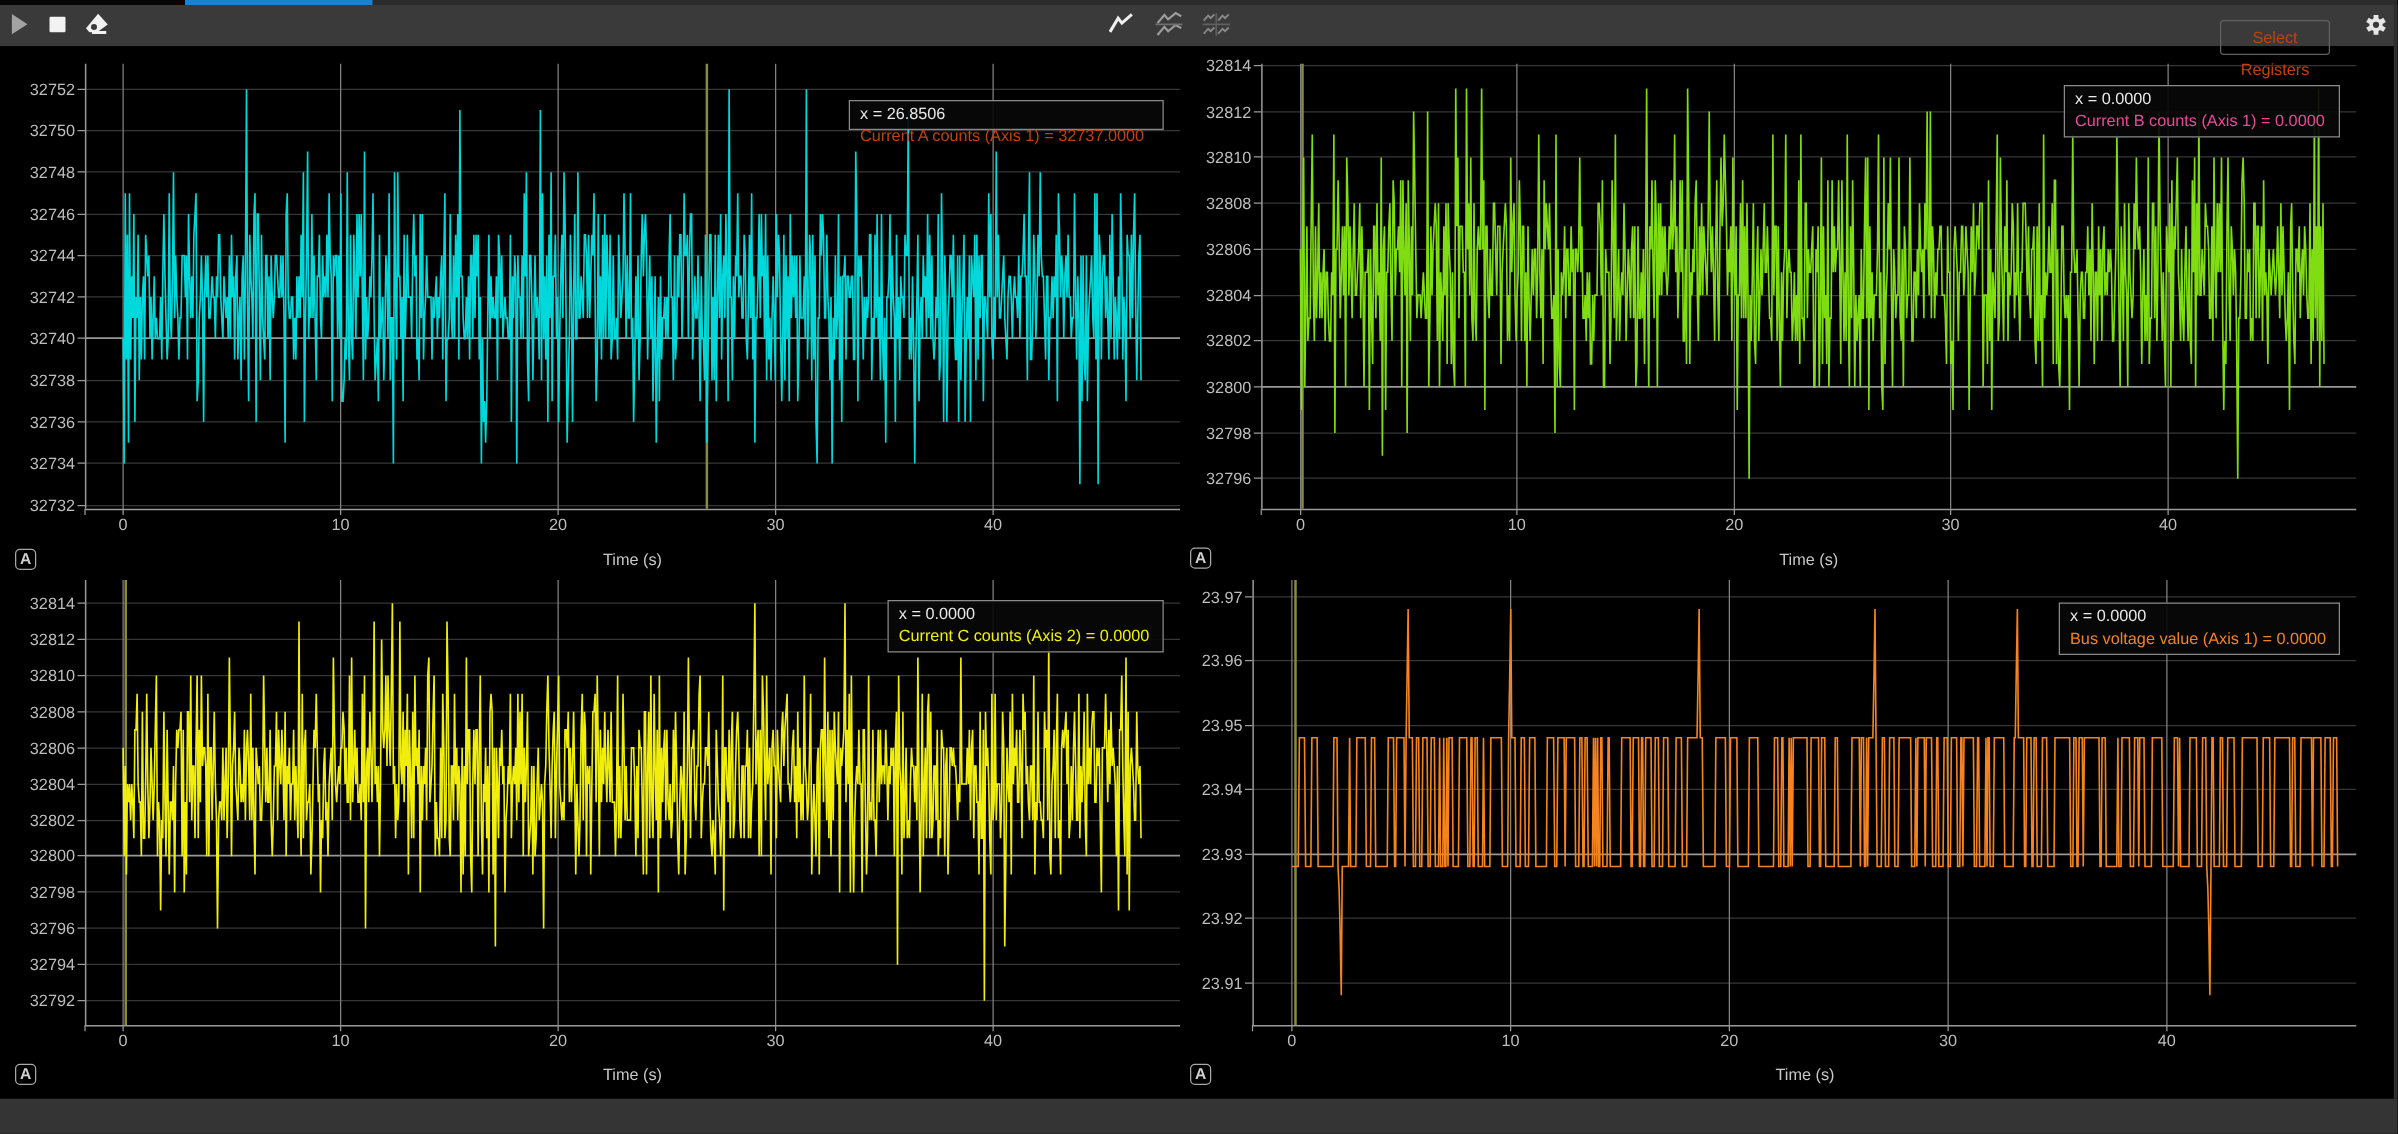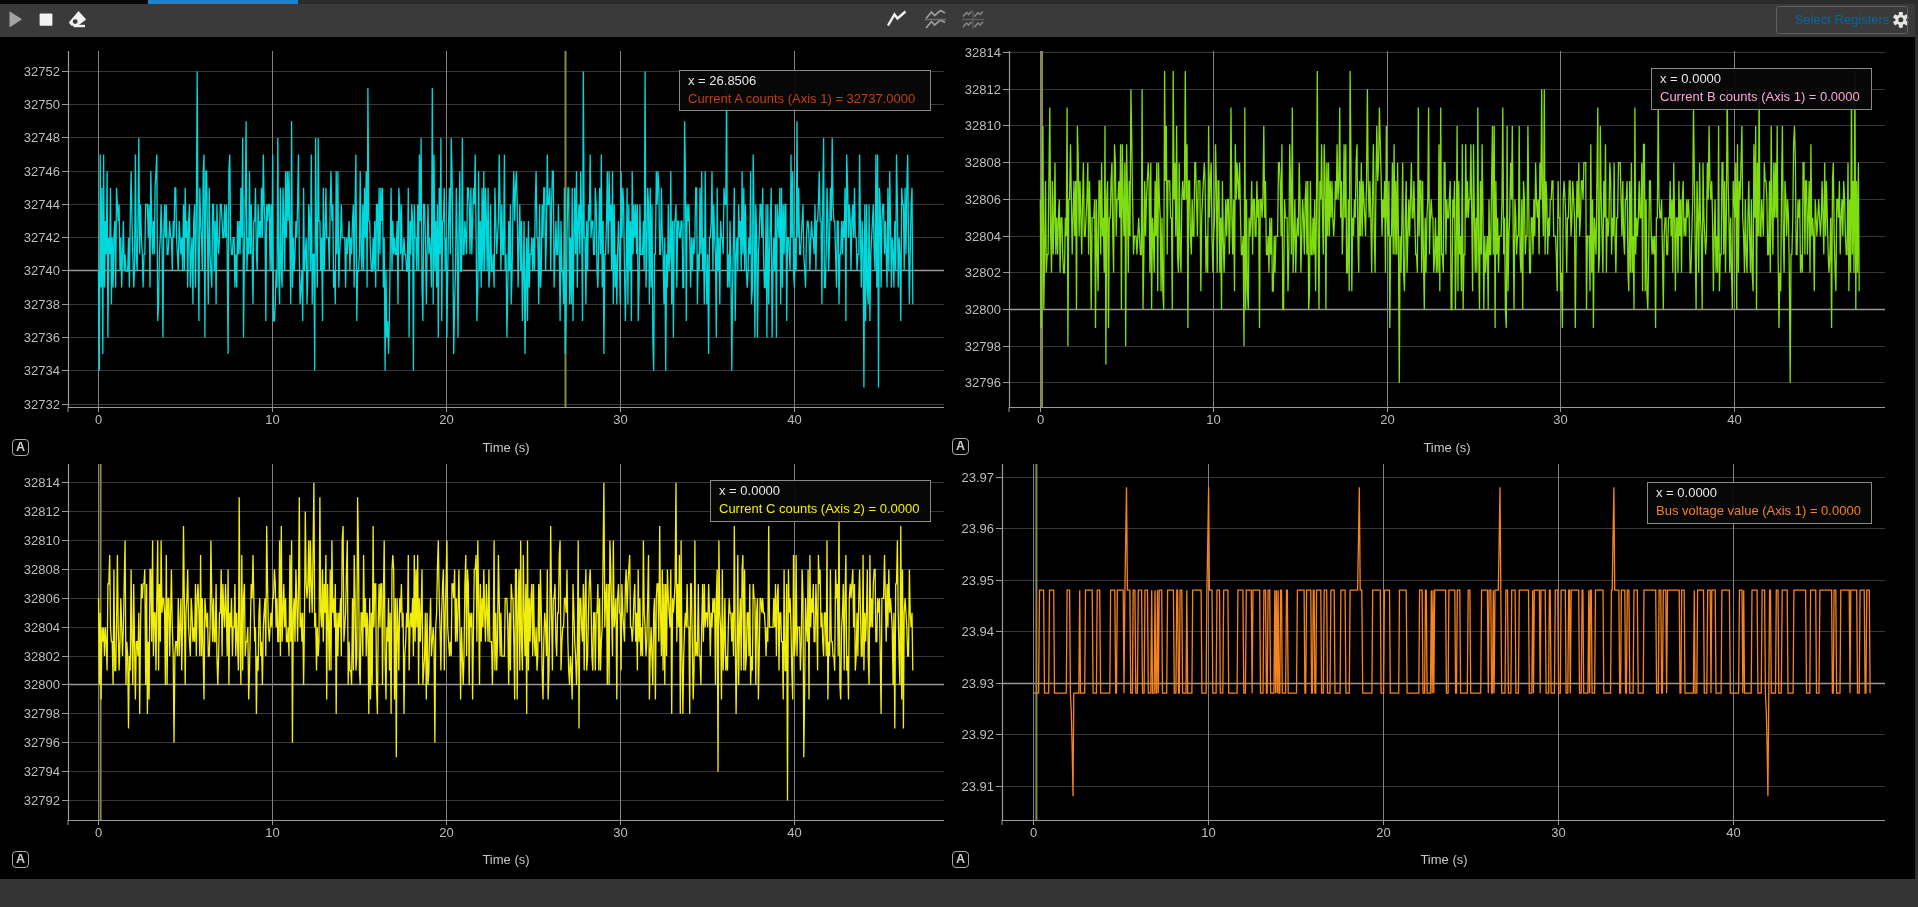--- a/index.html
+++ b/index.html
@@ -5,22 +5,22 @@
 * { margin:0; padding:0; box-sizing:border-box; }
 html,body { width:1918px; height:907px; background:#000; overflow:hidden;
   font-family:"Liberation Sans", sans-serif; }
 #stage { position:absolute; left:0; top:0; width:1918px; height:907px; }
 .tip { position:absolute; background:rgba(8,8,8,0.93); border:1px solid #8a8a8a;
   padding:0px 8px; font-size:13px; line-height:17.5px; padding-top:1px; white-space:nowrap; }
 .t1 { color:#e8e8e8; }
 .abtn { position:absolute; width:17px; height:17px; border:1px solid #a8a8a8;
   border-radius:4px; color:#d0d0d0; font-size:12.5px; font-weight:bold;
   text-align:center; line-height:15px; }
-#selreg { position:absolute; left:1776px; top:6px; width:132px; height:28px;
-  border:1px solid #606060; border-radius:3px; color:#0369a1; font-size:13px;
+#selreg { position:absolute; left:1776px; top:16px; width:88px; height:28px;
+  border:1px solid #606060; border-radius:3px; color:#c2410c; font-size:13px;
   text-align:center; line-height:26px; }
 #status { position:absolute; left:0; top:879px; width:1918px; height:28px; background:#343434; }
 #redge { position:absolute; left:1915px; top:4px; width:3px; height:875px; background:#2e2e2e; }
 </style>
 </head>
 <body>
 <div id="stage">
 <svg width="1918" height="907" viewBox="0 0 1918 907" style="position:absolute;left:0;top:0">
 <line x1="68" y1="404.5" x2="944" y2="404.5" stroke="#373737" stroke-width="1"></line>
 <line x1="62" y1="404.5" x2="68" y2="404.5" stroke="#9a9a9a" stroke-width="1"></line>
@@ -256,27 +256,27 @@
 <polygon points="1898.7,22.8 1898.9,27.7 1902.7,27.7 1902.9,22.8"></polygon>
 <polygon points="1897.2,19.5 1893.0,22.1 1894.9,25.4 1899.3,23.1"></polygon>
 <polygon points="1899.3,16.5 1894.9,14.2 1893.0,17.5 1897.2,20.1"></polygon>
 <polygon points="1902.9,16.8 1902.7,11.9 1898.9,11.9 1898.7,16.8"></polygon>
 <polygon points="1904.4,20.1 1908.6,17.5 1906.7,14.2 1902.3,16.5"></polygon>
 <polygon points="1902.3,23.1 1906.7,25.4 1908.6,22.1 1904.4,19.5"></polygon>
 </g>
 <circle cx="1900.8" cy="19.8" r="2.5" fill="#3a3a3a"></circle>
 </svg>
 <div id="selreg">Select Registers</div>
-<div class="tip" style="left:679px;top:70px;width:252px;height:41px">
+<div class="tip" style="left:679px;top:80px;width:252px;height:24px">
       <div class="t1">x = 26.8506</div>
       <div class="t2" style="color:#c2410c">Current A counts (Axis 1) = 32737.0000</div>
     </div>
 <div class="tip" style="left:1651px;top:68px;width:221px;height:42px">
       <div class="t1">x = 0.0000</div>
-      <div class="t2" style="color:#f9a8d4">Current B counts (Axis 1) = 0.0000</div>
+      <div class="t2" style="color:#ec4899">Current B counts (Axis 1) = 0.0000</div>
     </div>
 <div class="tip" style="left:710px;top:480px;width:221px;height:42px">
       <div class="t1">x = 0.0000</div>
       <div class="t2" style="color:#f2ee0c">Current C counts (Axis 2) = 0.0000</div>
     </div>
 <div class="tip" style="left:1647px;top:482px;width:225px;height:42px">
       <div class="t1">x = 0.0000</div>
       <div class="t2" style="color:#f5831f">Bus voltage value (Axis 1) = 0.0000</div>
     </div>
 <div class="abtn" style="left:12px;top:439px">A</div>

